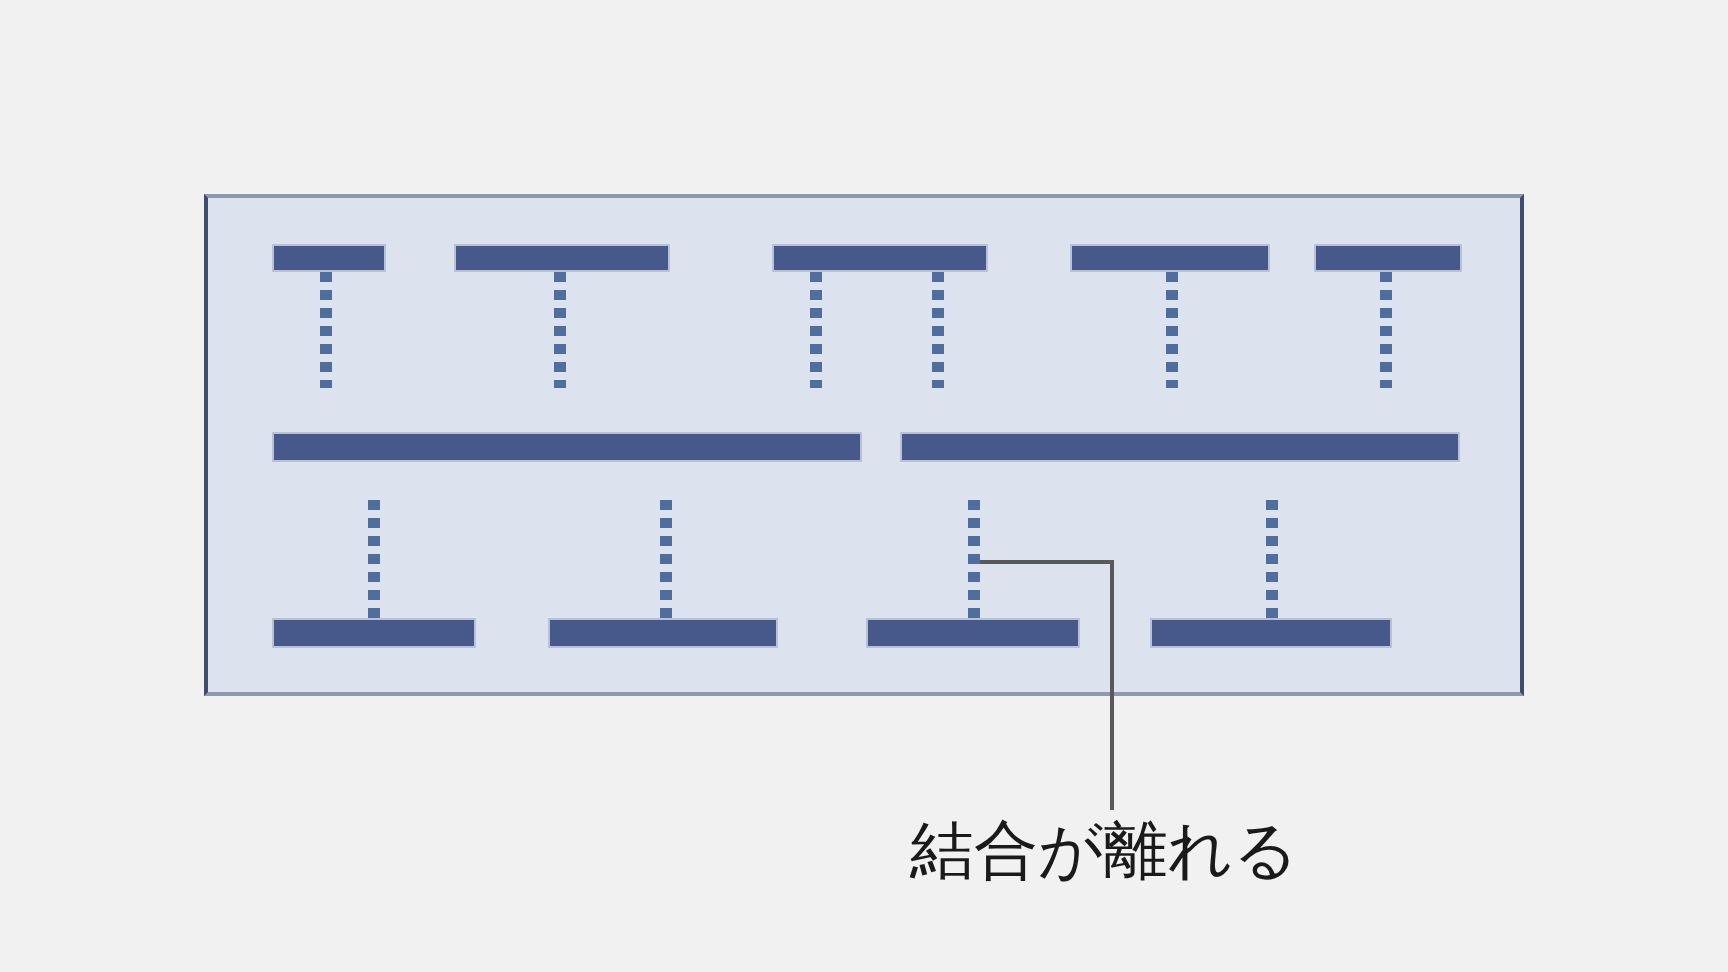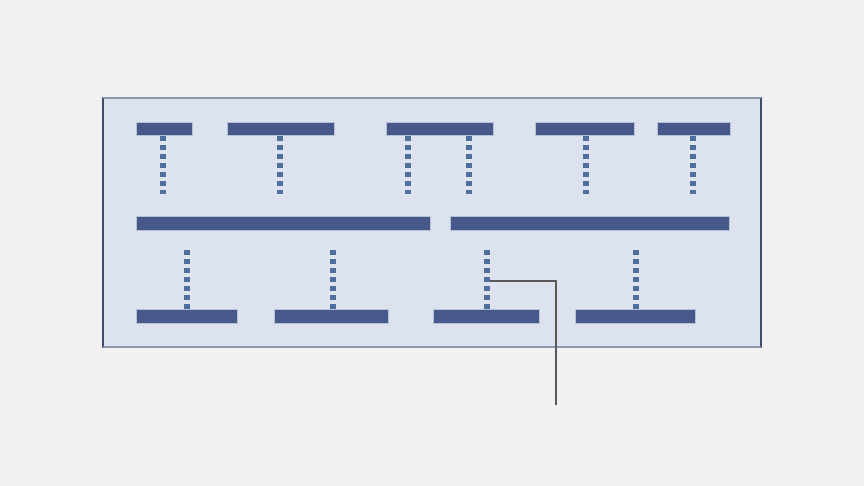--- a/index.html
+++ b/index.html
@@ -78,13 +78,14 @@
     <div class="bond" style="left: 184px; top: 250px; width: 6px; height: 61px;"></div>
     <div class="bond" style="left: 330px; top: 250px; width: 6px; height: 61px;"></div>
     <div class="bond" style="left: 484px; top: 250px; width: 6px; height: 61px;"></div>
     <div class="bond" style="left: 633px; top: 250px; width: 6px; height: 61px;"></div>
     <div class="bar" style="left: 137px; top: 310px; width: 100px; height: 13px;"></div>
     <div class="bar" style="left: 275px; top: 310px; width: 113px; height: 13px;"></div>
     <div class="bar" style="left: 434px; top: 310px; width: 105px; height: 13px;"></div>
     <div class="bar" style="left: 576px; top: 310px; width: 119px; height: 13px;"></div>
     <div class="callout-seg" style="left: 490px; top: 280px; width: 67px; height: 2px;"></div>
     <div class="callout-seg" style="left: 555px; top: 280px; width: 2px; height: 125px;"></div>
+    <div class="label">結合が離れる</div>
 </div>
 
 </body></html>

